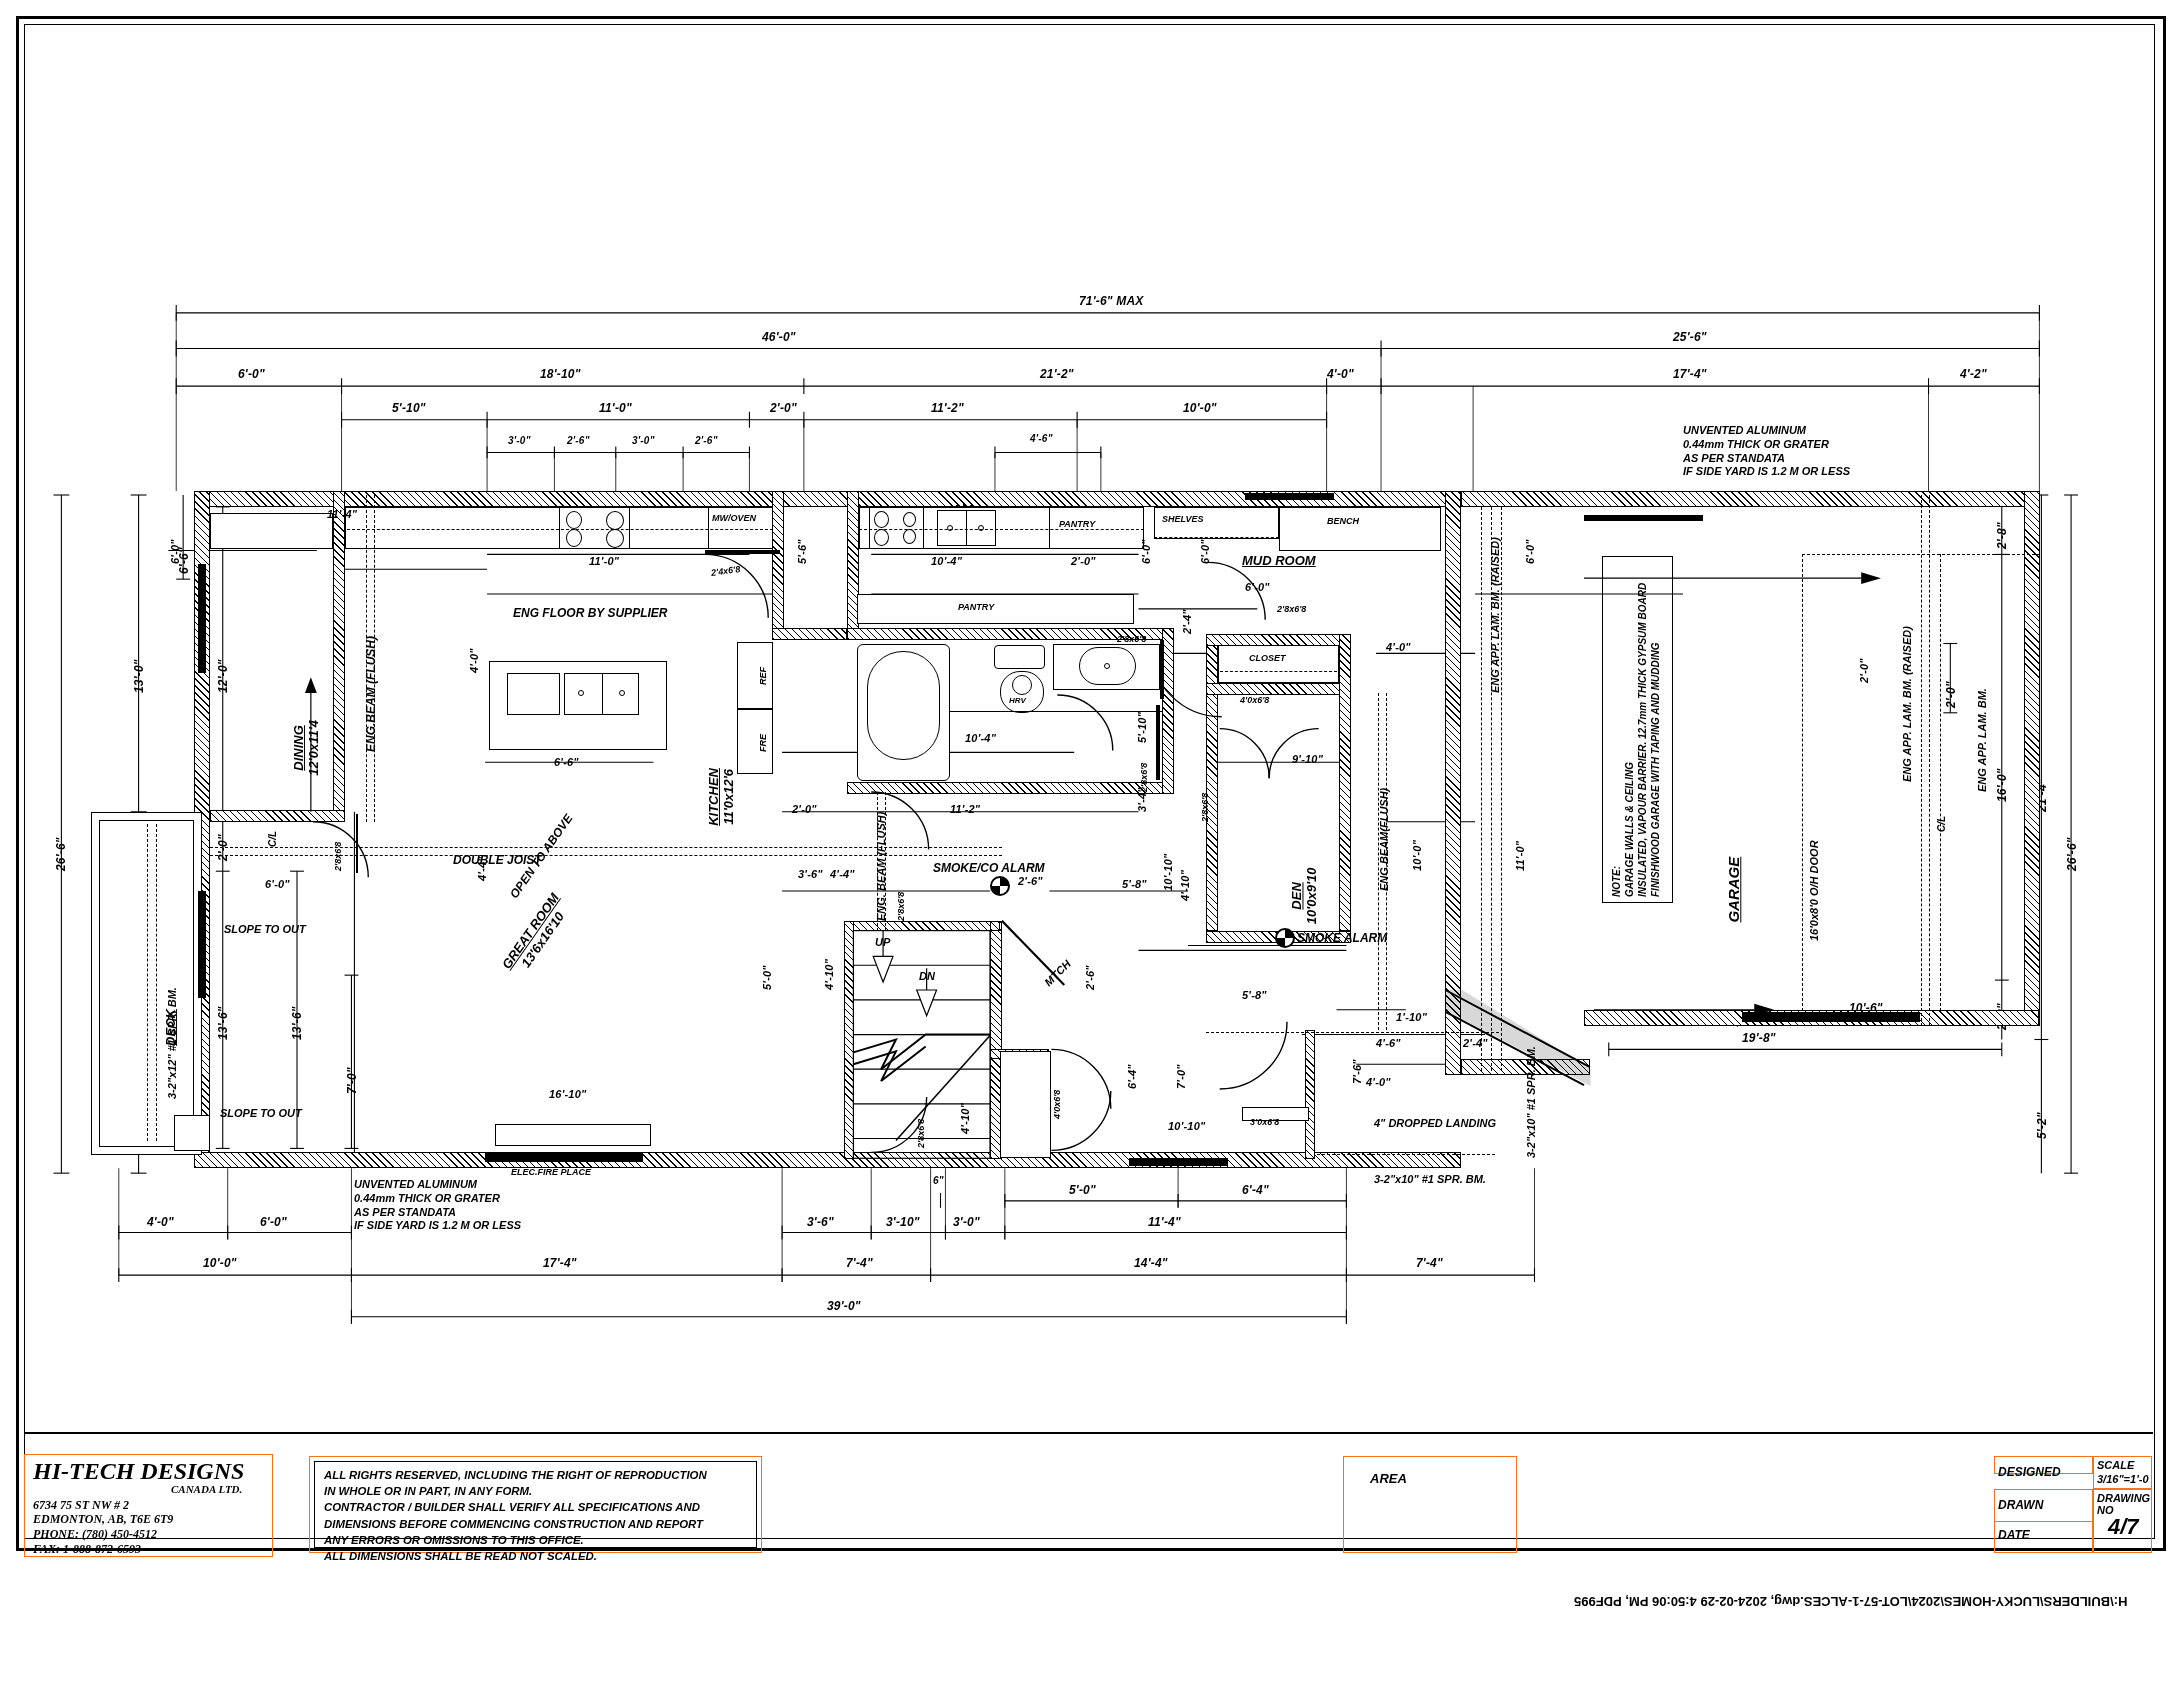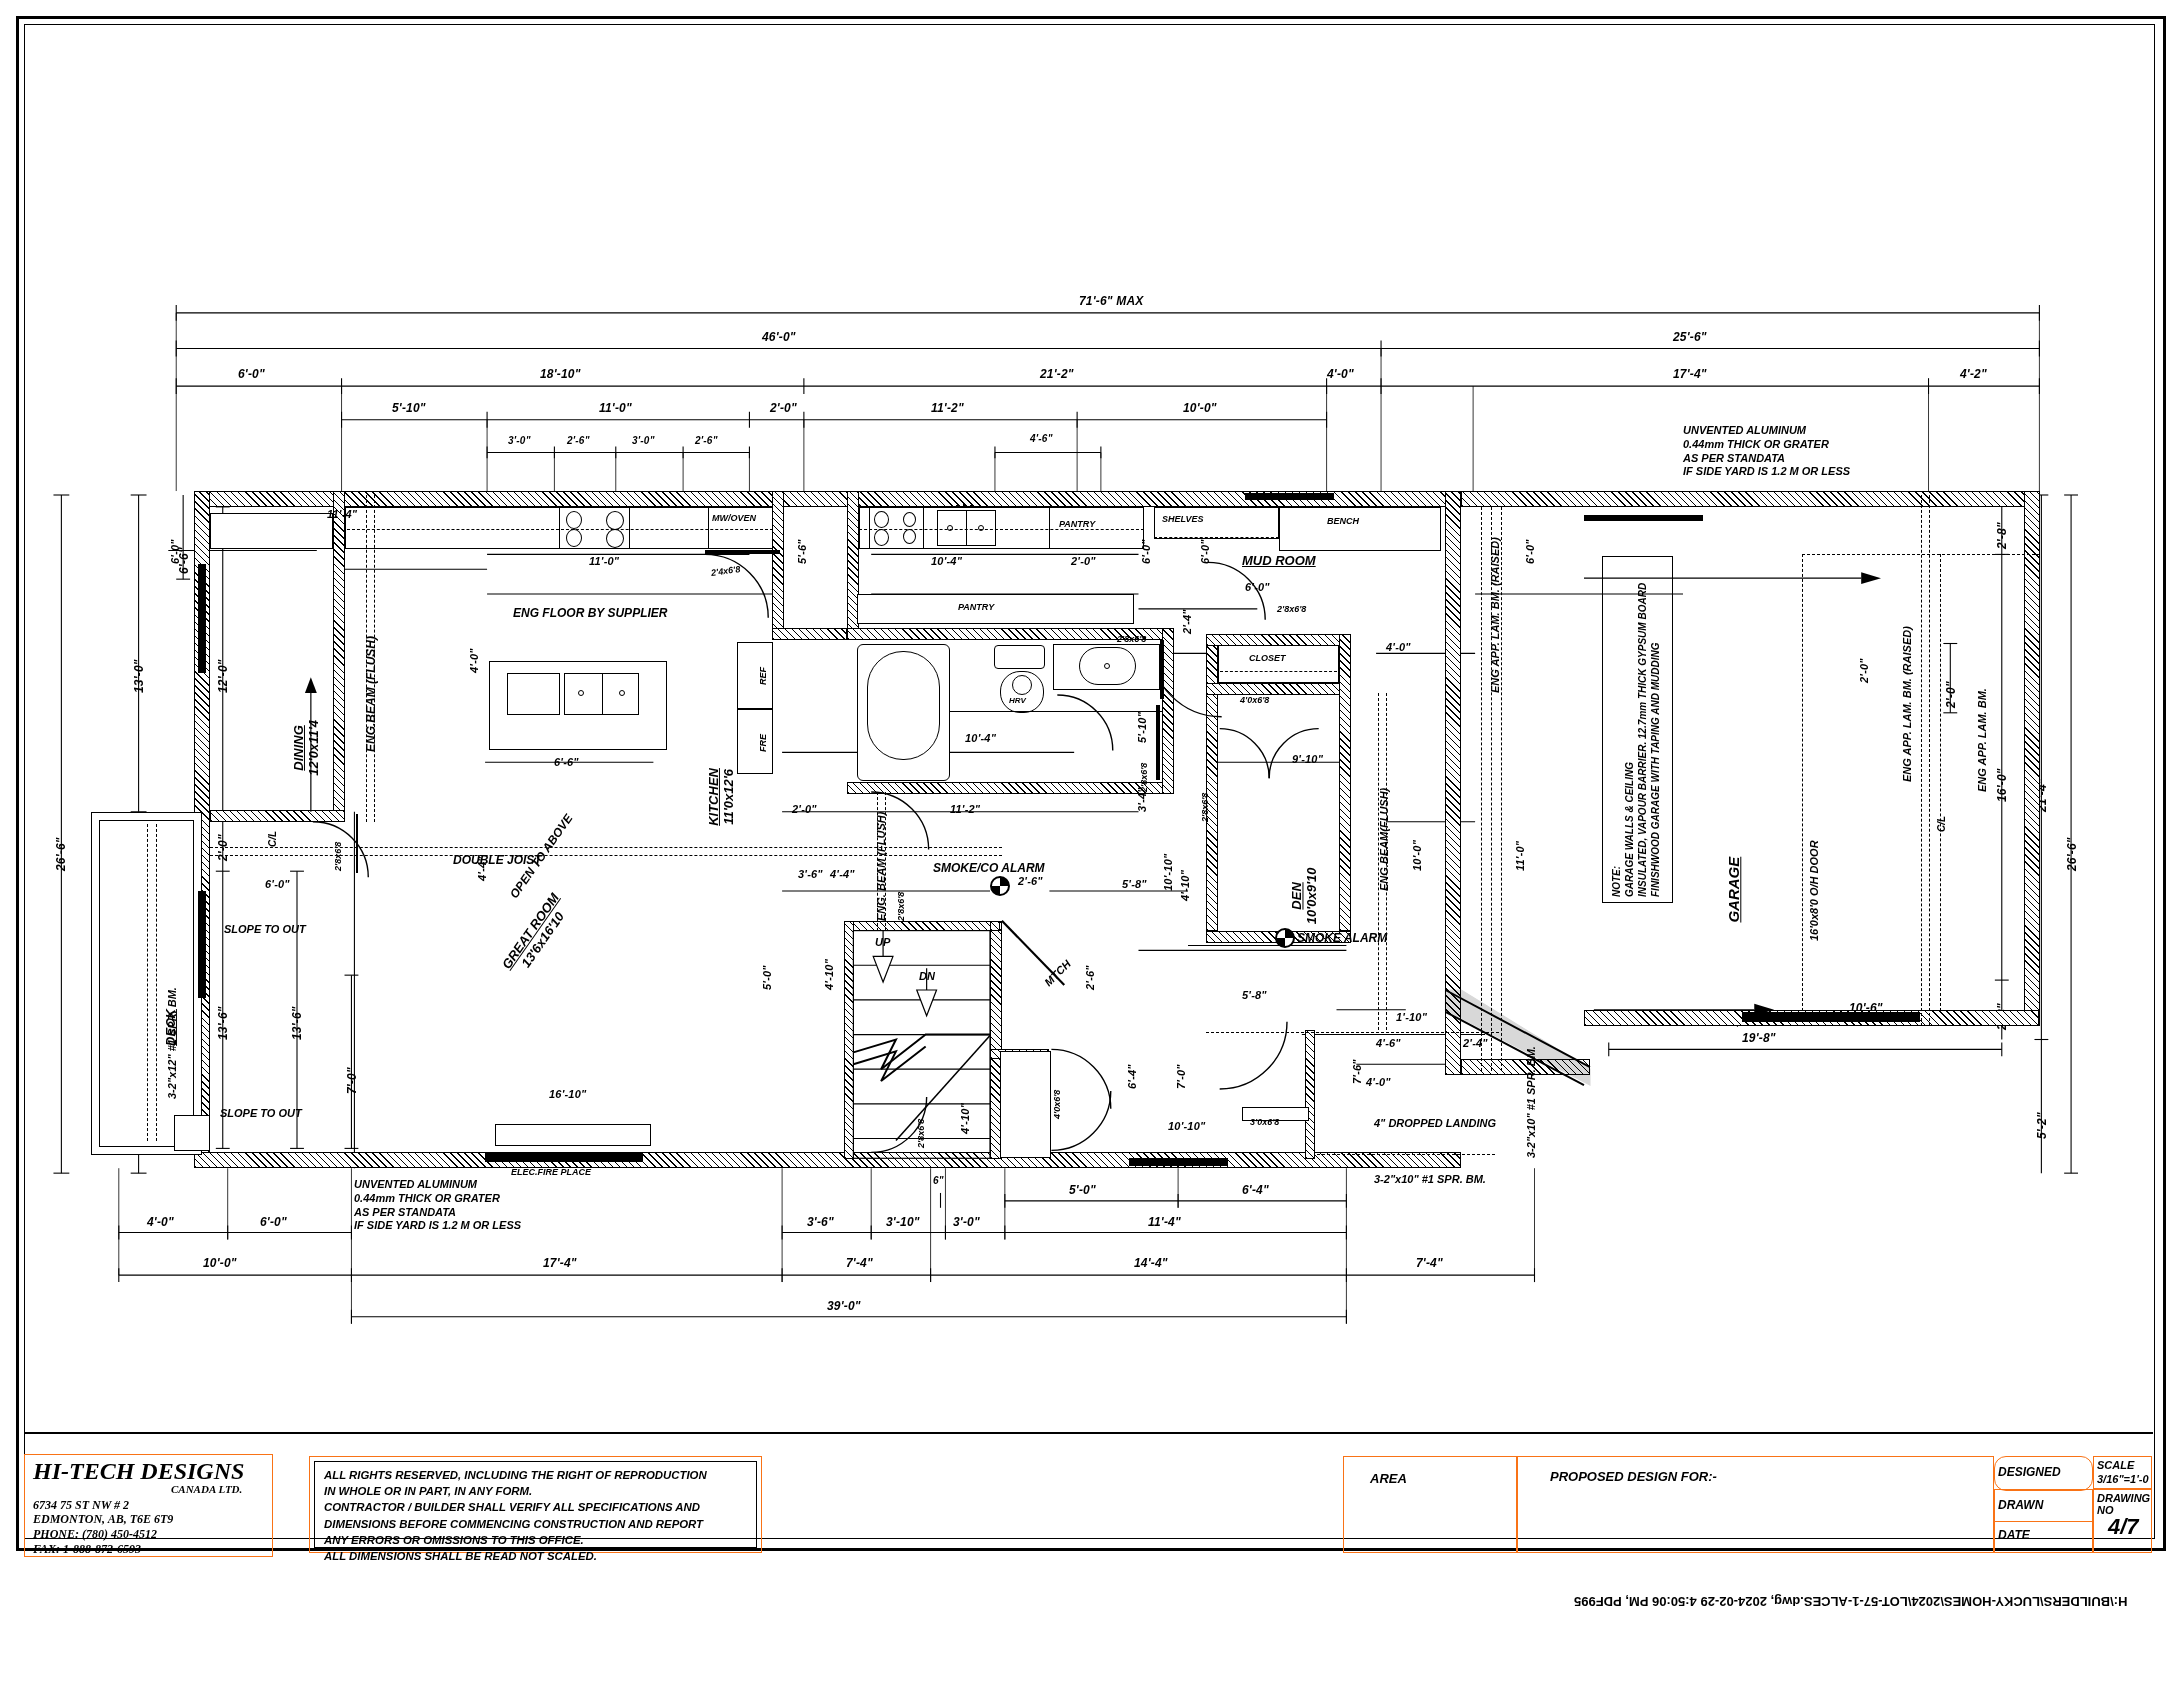--- a/index.html
+++ b/index.html
@@ -659,25 +659,22 @@
         <div>DIMENSIONS BEFORE COMMENCING CONSTRUCTION AND REPORT</div>
         <div>ANY ERRORS OR OMISSIONS TO THIS OFFICE.</div>
         <div>ALL DIMENSIONS SHALL BE READ NOT SCALED.</div>
       </div>
     </div>
 
     <div class="tbcell" style="left:1319px;top:2px;width:174px;height:97px;">
       <div class="tbtxt" style="left:26px;top:14px;font-size:13px;">AREA</div>
     </div>
 
-    <div class="tbcell" style="left:1493px;top:2px;width:477px;height:97px;">
-      <div class="tbtxt" style="left:32px;top:12px;font-size:13px;">PROPOSED DESIGN FOR:-</div>
-    </div>
-
-    <div class="tbcell" style="left:1970px;top:2px;width:99px;height:35px;border-radius:12px;">
+
+    <div class="tbcell" style="left:1970px;top:2px;width:99px;height:18px;">
       <div class="tbtxt" style="left:3px;top:8px;font-size:12px;">DESIGNED</div>
     </div>
     <div class="tbcell" style="left:1970px;top:35px;width:99px;height:33px;">
       <div class="tbtxt" style="left:3px;top:8px;font-size:12px;">DRAWN</div>
     </div>
     <div class="tbcell" style="left:1970px;top:67px;width:99px;height:32px;">
       <div class="tbtxt" style="left:3px;top:6px;font-size:12px;">DATE</div>
     </div>
 
     <div class="tbcell" style="left:2069px;top:2px;width:59px;height:33px;">

